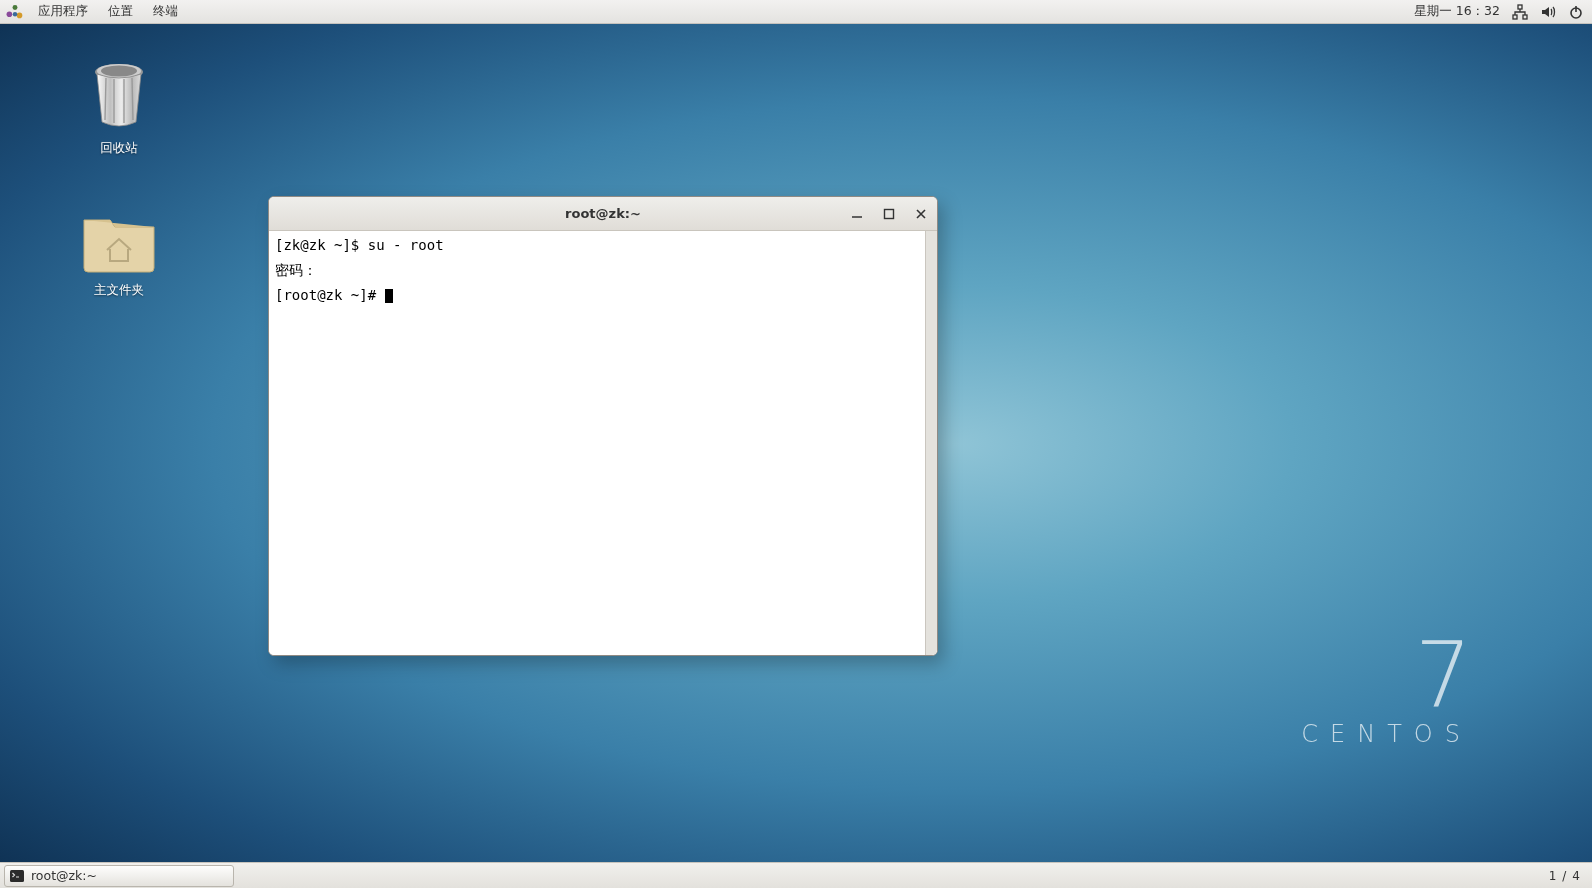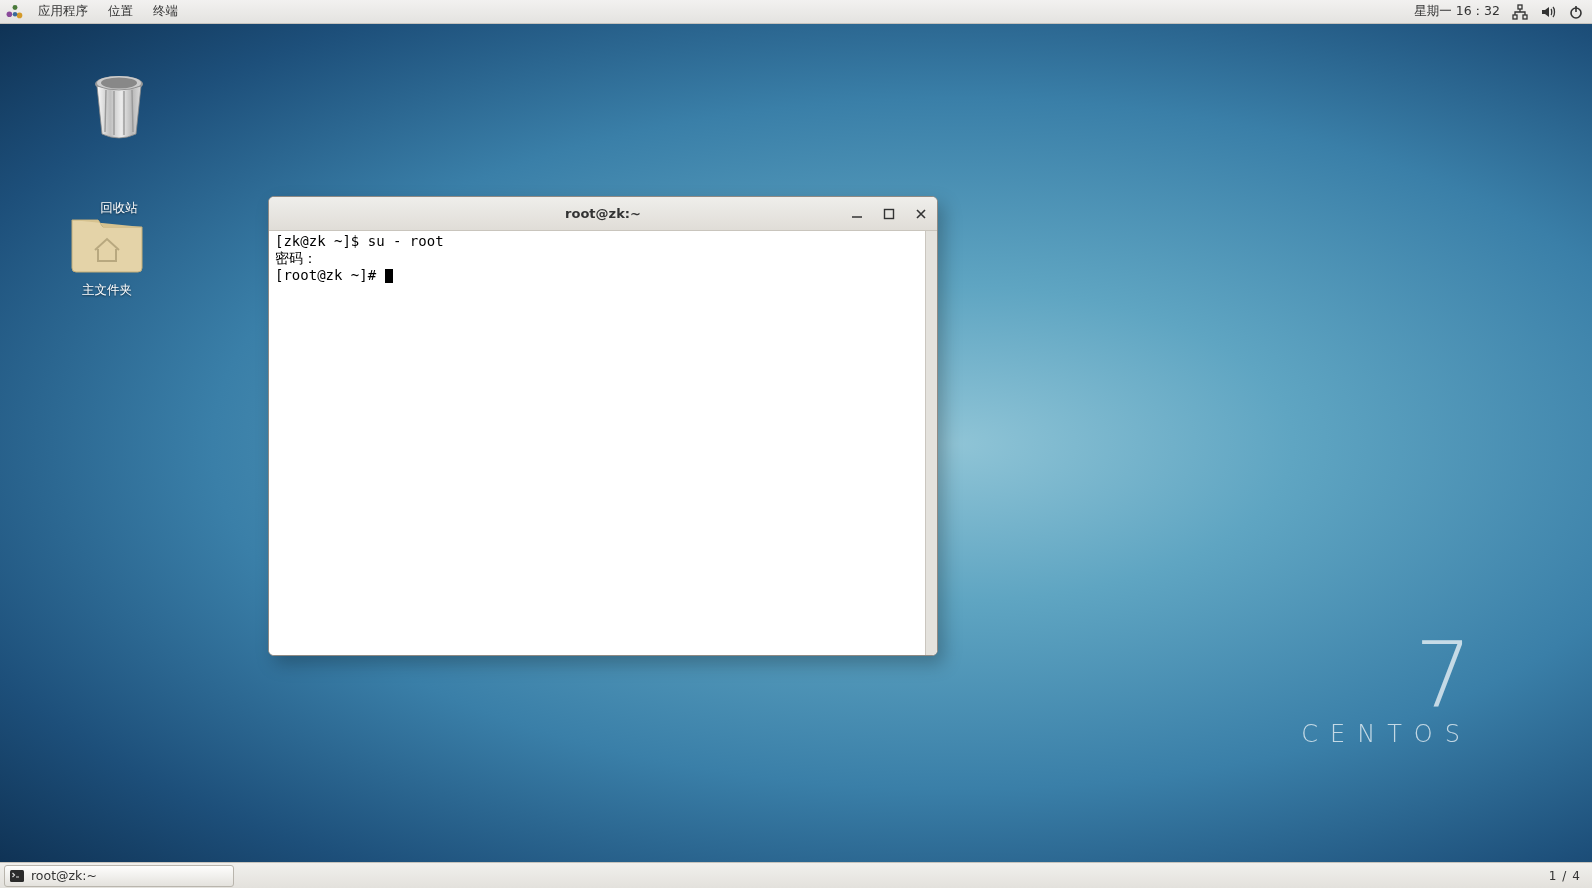--- a/index.html
+++ b/index.html
@@ -48,21 +48,21 @@
 }
 .titlebar .controls{position:absolute; right:8px; top:0; height:100%; display:flex; align-items:center; gap:16px;}
 .win-btn{ width:16px;height:16px;display:flex;align-items:center;justify-content:center; cursor:pointer; color:#333;}
 .menubar{
   height:26px; background:#ededea; border-bottom:1px solid #d2cfc9;
   display:flex; align-items:center; font-size:13px; color:#222;
 }
 .menubar .mitem{padding:0 10px;height:100%;display:flex;align-items:center;cursor:pointer;}
 .term-body{
   flex:1; background:#fff; color:#000; font-family:"DejaVu Sans Mono","Courier New",monospace;
-  font-size:14px; padding:2px 6px; line-height:17px; position:relative; white-space:pre;
+  font-size:14px; padding:2px 6px; line-height:25px; position:relative; white-space:pre;
 }
 .term-body .scroll{
   position:absolute;right:0;top:0;width:12px;height:100%;
   background:#e4e2dd;border-left:1px solid #cac6bf;
 }
 .cursor{display:inline-block;width:8px;height:14px;background:#000;vertical-align:text-bottom;}
 
 
 .centos-brand{position:absolute;right:120px;bottom:140px;color:rgba(255,255,255,.7);text-align:right;}
 .centos-brand .big{font-size:90px;font-weight:300;line-height:.9;}
@@ -119,41 +119,41 @@
     </span>
     <span class="tray-icon">
       <svg viewBox="0 0 16 16" fill="none" stroke="#333" stroke-width="1.6">
           <circle cx="8" cy="9" r="5"></circle>
           <path d="M8 2v6"></path>
         </svg>
     </span>
   </div>
 </div>
 
-<div class="desktop-icon" style="left:88px;top:72px;gap:48px;">
+<div class="desktop-icon" style="left:88px;top:60px;">
   <svg class="trash-bin" viewBox="0 0 62 74">
     <defs>
         <linearGradient id="tg" x1="0" x2="1">
           <stop offset="0" stop-color="#fafafa"></stop>
           <stop offset=".3" stop-color="#bfbfbf"></stop>
           <stop offset=".55" stop-color="#ececec"></stop>
           <stop offset=".8" stop-color="#b8b8b8"></stop>
           <stop offset="1" stop-color="#dcdcdc"></stop>
         </linearGradient>
       </defs>
     <ellipse cx="31" cy="12" rx="24" ry="8" fill="#999"></ellipse>
     <ellipse cx="31" cy="11" rx="22" ry="7" fill="#ccc"></ellipse>
     <ellipse cx="31" cy="11" rx="18" ry="5.5" fill="#888"></ellipse>
     <path d="M9 14 Q31 22 53 14 L48 62 Q31 70 14 62 Z" fill="url(#tg)" stroke="#888" stroke-width=".8"></path>
     <path d="M18 18 L17 60 M26 19 L26 63 M36 19 L36 63 M44 18 L45 60" stroke="#9a9a9a" stroke-width="1.4"></path>
   </svg>
   <span class="label">回收站</span>
 </div>
 
-<div class="desktop-icon" style="left:68px;top:206px;">
+<div class="desktop-icon" style="left:80px;top:206px;">
   <svg class="folder-icon" viewBox="0 0 78 70">
     <path d="M4 14h26l5 7h39v41a4 4 0 0 1-4 4H8a4 4 0 0 1-4-4z" fill="#e4d3a8" stroke="#c2ad78"></path>
     <path d="M4 14h26l5 7h39" fill="#d6c28f"></path>
     <g transform="translate(24,30)" fill="none" stroke="#b8a87f" stroke-width="2">
       <path d="M3 14 L15 3 L27 14"></path>
         <path d="M6 13v12h18V13"></path>
     </g>
   </svg>
   <span class="label">主文件夹</span>
 </div>

